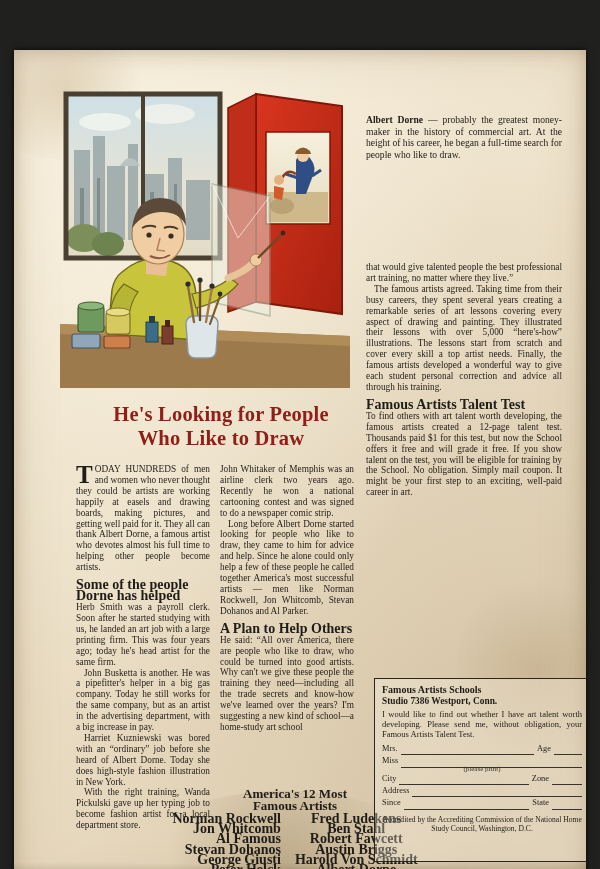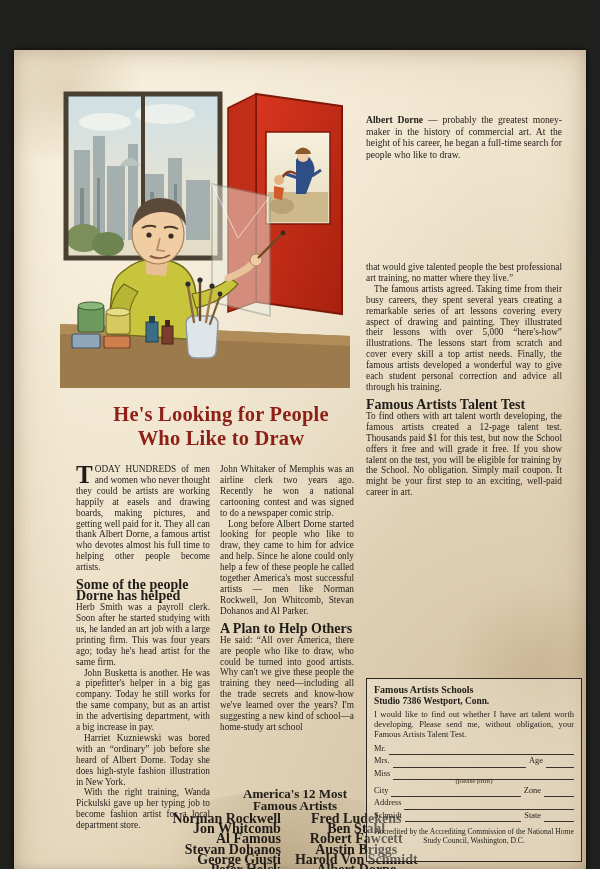--- a/index.html
+++ b/index.html
@@ -88,21 +88,21 @@
   .artists .grid{
     display:flex;gap:14px;font-size:14px;line-height:10.2px;font-weight:bold;
     justify-content:center;
   }
   .artists .grid div{white-space:nowrap;}
   .artists .gl{text-align:right;}
   .artists .gr{text-align:center;}
 
   
   .coupon{
-    position:absolute;left:326px;top:606px;width:216px;height:184px;
+    position:absolute;left:334px;top:606px;width:216px;height:184px;
     border:1.6px solid #2a2520;
     background:rgba(255,252,240,.30);
     padding:5px 7px 4px 7px;
     box-sizing:border-box;
     color:#201d18;
   }
   .coupon .cname{font-weight:bold;font-size:10px;line-height:11.6px;}
   .coupon .caddr{font-weight:bold;font-size:9.4px;line-height:11.4px;margin-bottom:3px;}
   .coupon .cbody{font-size:8.5px;line-height:9.9px;text-align:justify;margin-bottom:3px;}
   .coupon .frow{
@@ -327,24 +327,20 @@
         </div>
       </div>
     </div>
 
     <div class="coupon">
       <div class="cname">Famous Artists Schools</div>
       <div class="caddr">Studio 7386 Westport, Conn.</div>
       <div class="cbody">I would like to find out whether I have art talent worth developing. Please send me, without obligation, your Famous Artists Talent Test.</div>
 
       <div class="frow">
-        <span class="flab">Mr.</span>
-        <span class="fline"></span>
-      </div>
-      <div class="frow">
         <span class="flab">Mrs.</span>
         <span class="fline"></span>
         <span class="flab">Age</span>
         <span class="fline" style="flex:0 0 28px"></span>
       </div>
       <div class="frow">
         <span class="flab">Miss</span>
         <span class="fline"></span>
       </div>
       <div class="fhint">(please print)</div>
@@ -352,21 +348,21 @@
         <span class="flab">City</span>
         <span class="fline"></span>
         <span class="flab">Zone</span>
         <span class="fline" style="flex:0 0 30px"></span>
       </div>
       <div class="frow">
         <span class="flab">Address</span>
         <span class="fline"></span>
       </div>
       <div class="frow">
-        <span class="flab">Schmidt</span>
+        <span class="flab">Since</span>
         <span class="fline"></span>
         <span class="flab">State</span>
         <span class="fline" style="flex:0 0 30px"></span>
       </div>
       <div class="cfoot">Accredited by the Accrediting Commission of the National Home Study Council, Washington, D.C.</div>
     </div>
 
   </div>
 
   <div class="tear"></div>

